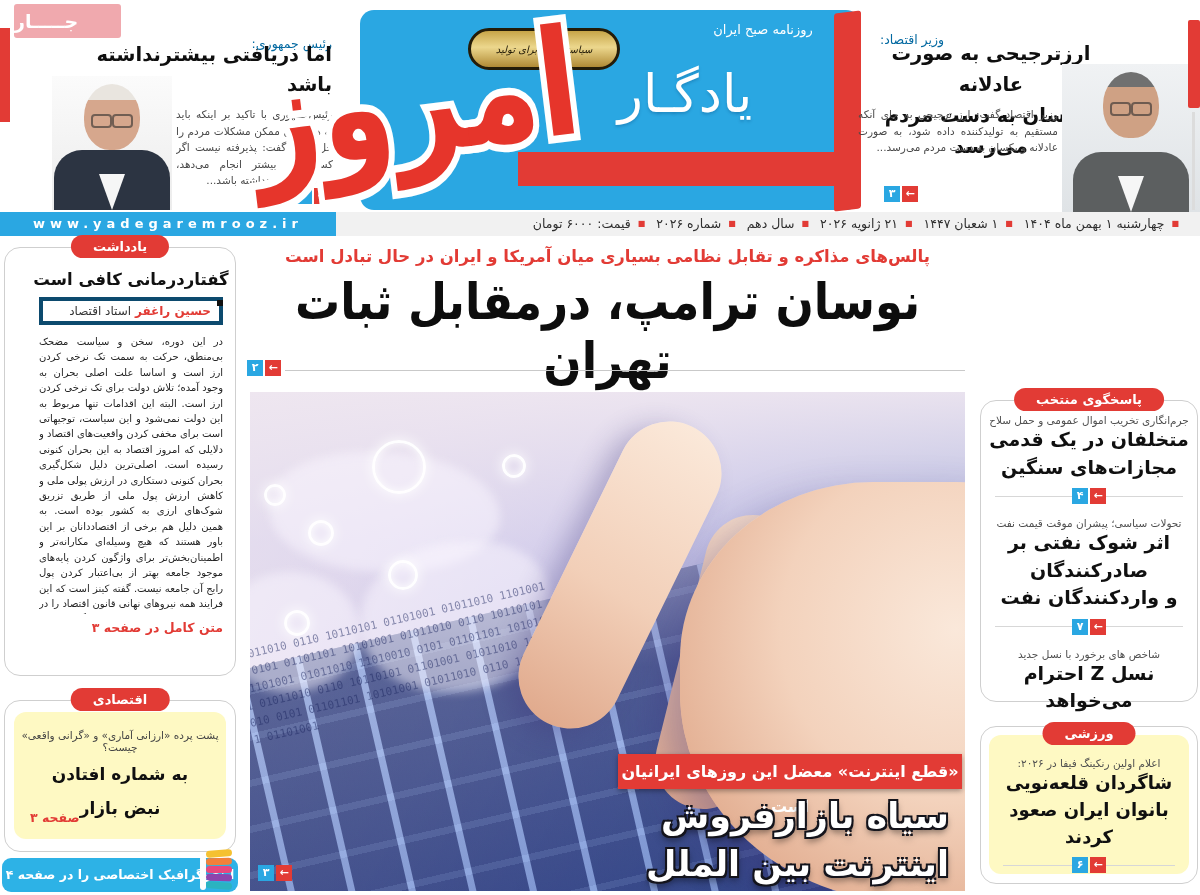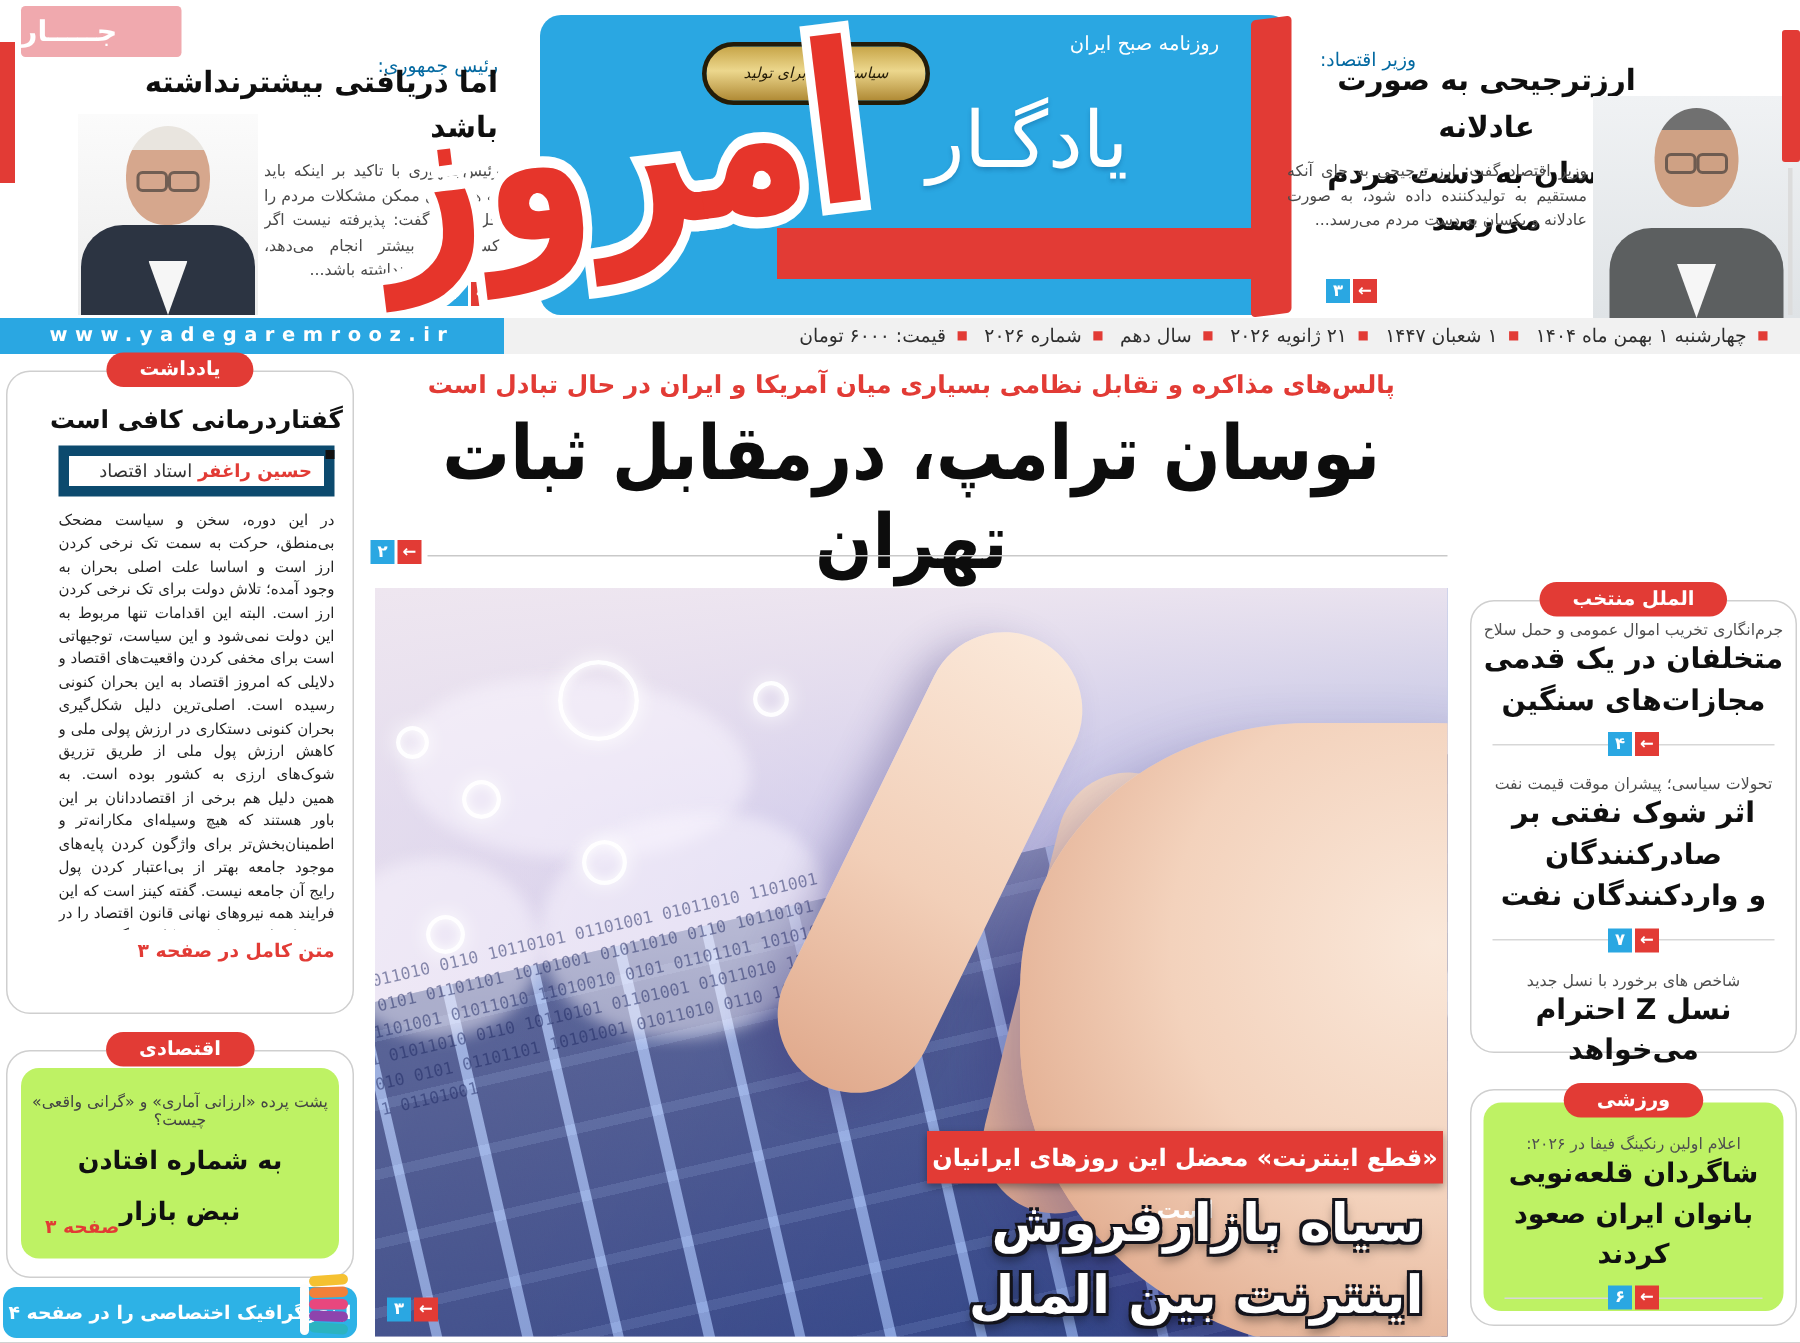--- a/index.html
+++ b/index.html
@@ -116,27 +116,27 @@
   .photo-title { position:absolute; right:16px; text-align:right; direction:rtl; color:#fff;
     font-size:35px; font-weight:bold;
     text-shadow:-2px -2px 0 #14141c, 2px -2px 0 #14141c, -2px 2px 0 #14141c, 2px 2px 0 #14141c, 0 4px 7px rgba(0,0,0,.55); }
   .pt1 { top:404px; } .pt2 { top:452px; }
   .photo-marker { position:absolute; left:8px; bottom:10px; }
 
   
   .card { position:absolute; background:#fff; border:1px solid #cfcfcf; border-radius:16px; }
   .pill { position:absolute; top:-13px; left:50%; transform:translateX(-50%); background:#e23b35; color:#fff;
     font-weight:bold; font-size:13px; padding:4px 22px; border-radius:15px; white-space:nowrap; direction:rtl; }
-  .inner-gray { position:absolute; background:#bef264; border-radius:12px; }
+  .inner-gray { position:absolute; background:#fef9c3; border-radius:12px; }
 
   
   .card-note { left:4px; top:247px; width:232px; height:429px;padding-left:22px; }
   .note-headline { margin-top:22px; text-align:center; font-weight:bold; font-size:16.5px; color:#111; direction:rtl; }
   .note-bullet { position:absolute; right:12px; top:52px; width:6px; height:6px; background:#111; }
-  .byline-box { margin:8px 12px 0; border:7px solid #0c4a6e; padding:3px 8px; text-align:right;
+  .byline-box { margin:8px 12px 0; border:4px solid #0c4a6e; padding:3px 8px; text-align:right;
     font-size:12px; direction:rtl; background:#fff; }
   .byline-name { color:#e23b35; font-weight:bold; }
   .byline-role { color:#333; }
   .note-body { margin:9px 12px 0; height:280px; font-size:10px; line-height:15.4px; color:#242424;
     text-align:justify; direction:rtl; overflow:hidden; }
   .note-more { margin:6px 12px 0; text-align:right; color:#e23b35; font-weight:bold; font-size:12.5px; direction:rtl; }
 
   
   .card-econ { left:4px; top:700px; width:232px; height:152px; }
   .econ-inner { left:9px; top:11px; right:9px; bottom:12px; }
@@ -293,21 +293,21 @@
     <span class="info-icon">
         <i></i>
         <i></i>
         <i></i>
         <i></i>
         <i></i>
       </span>
   </div>
 
   <div class="card card-a">
-    <div class="pill">الملل منتخب</div>
+    <div class="pill">پاسخگوی منتخب</div>
 
     <div class="sel-item">
       <div class="sel-kicker">جرم‌انگاری تخریب اموال عمومی و حمل سلاح</div>
       <div class="sel-line">متخلفان در یک قدمی</div>
       <div class="sel-line">مجازات‌های سنگین</div>
       <div class="mark-row">
         <span class="pmark">
           <span class="n">۴</span>
           <span class="a">←</span>
         </span>

